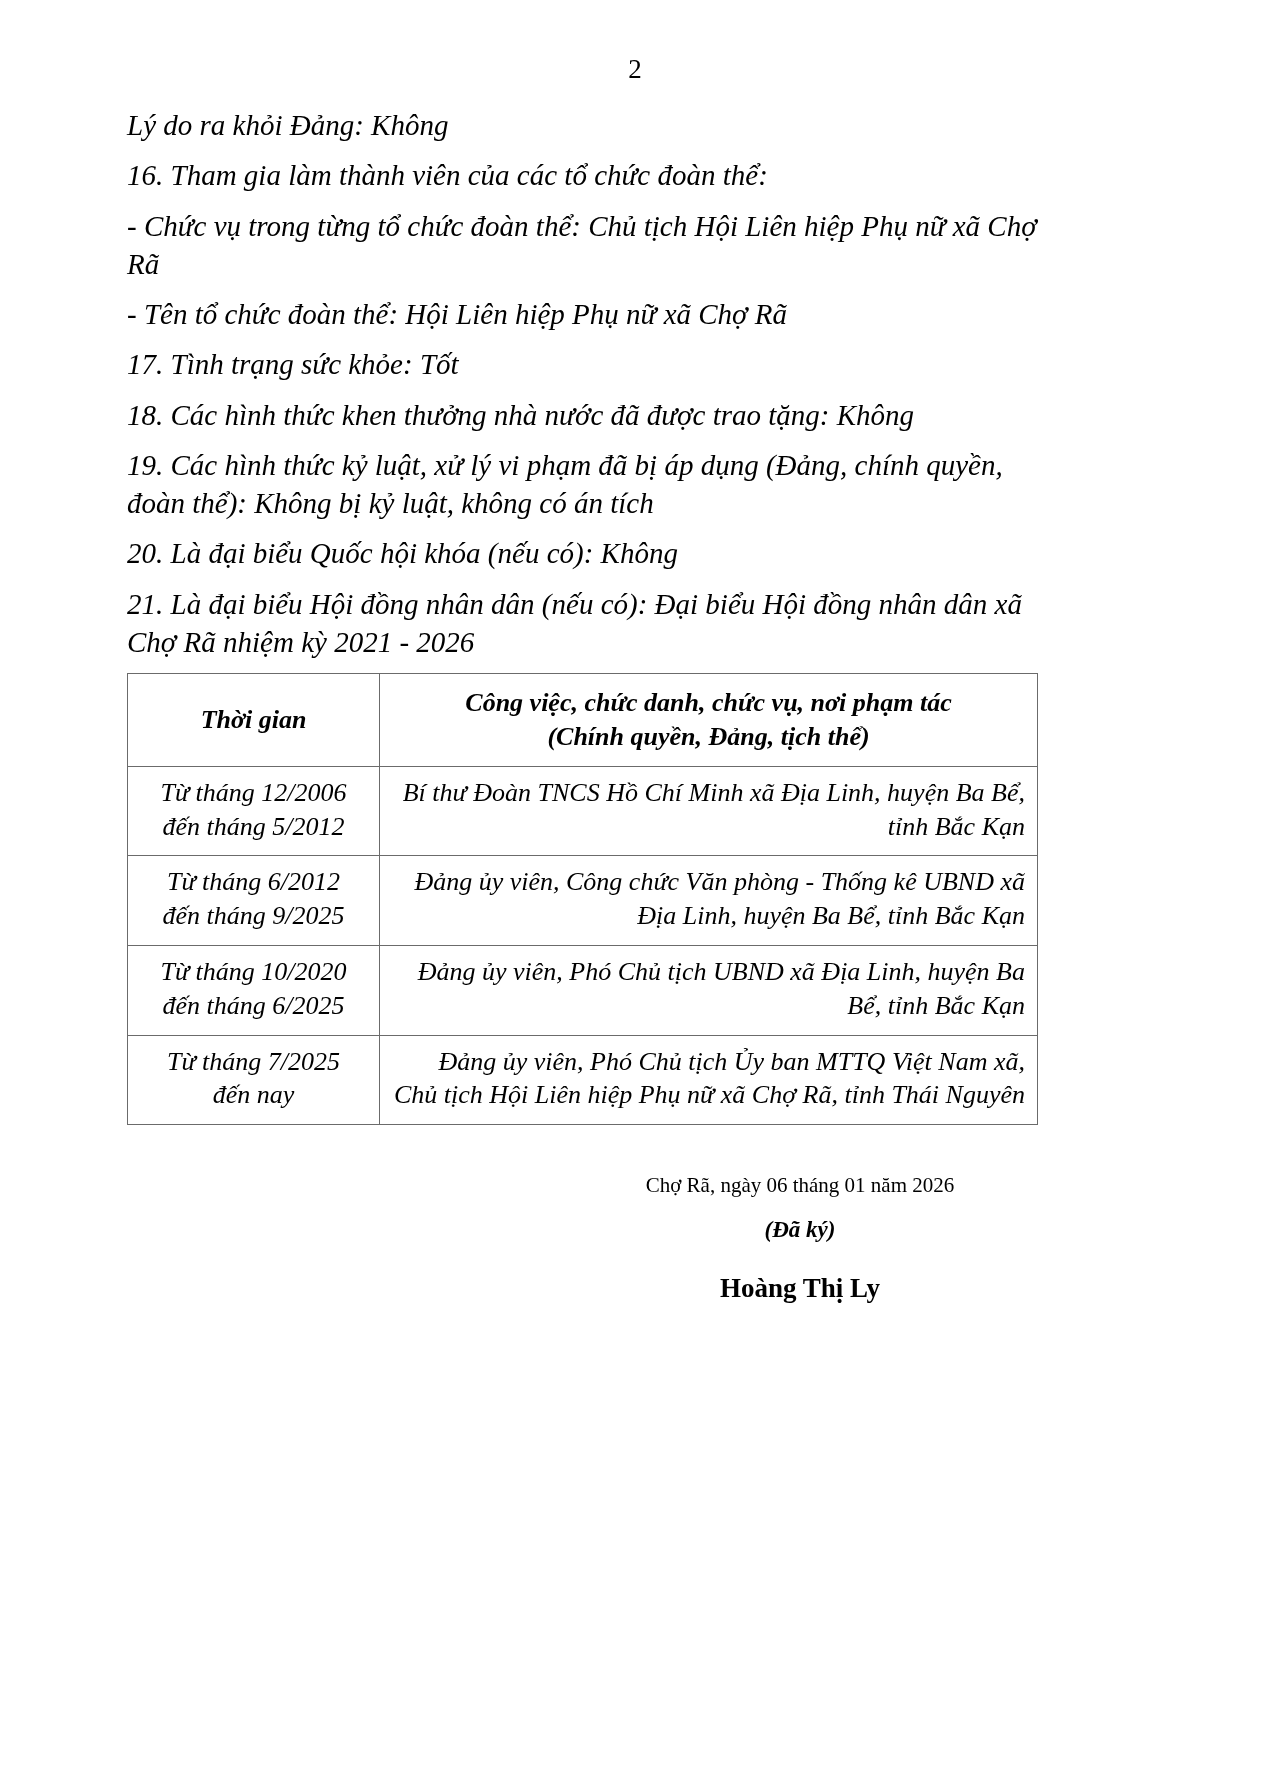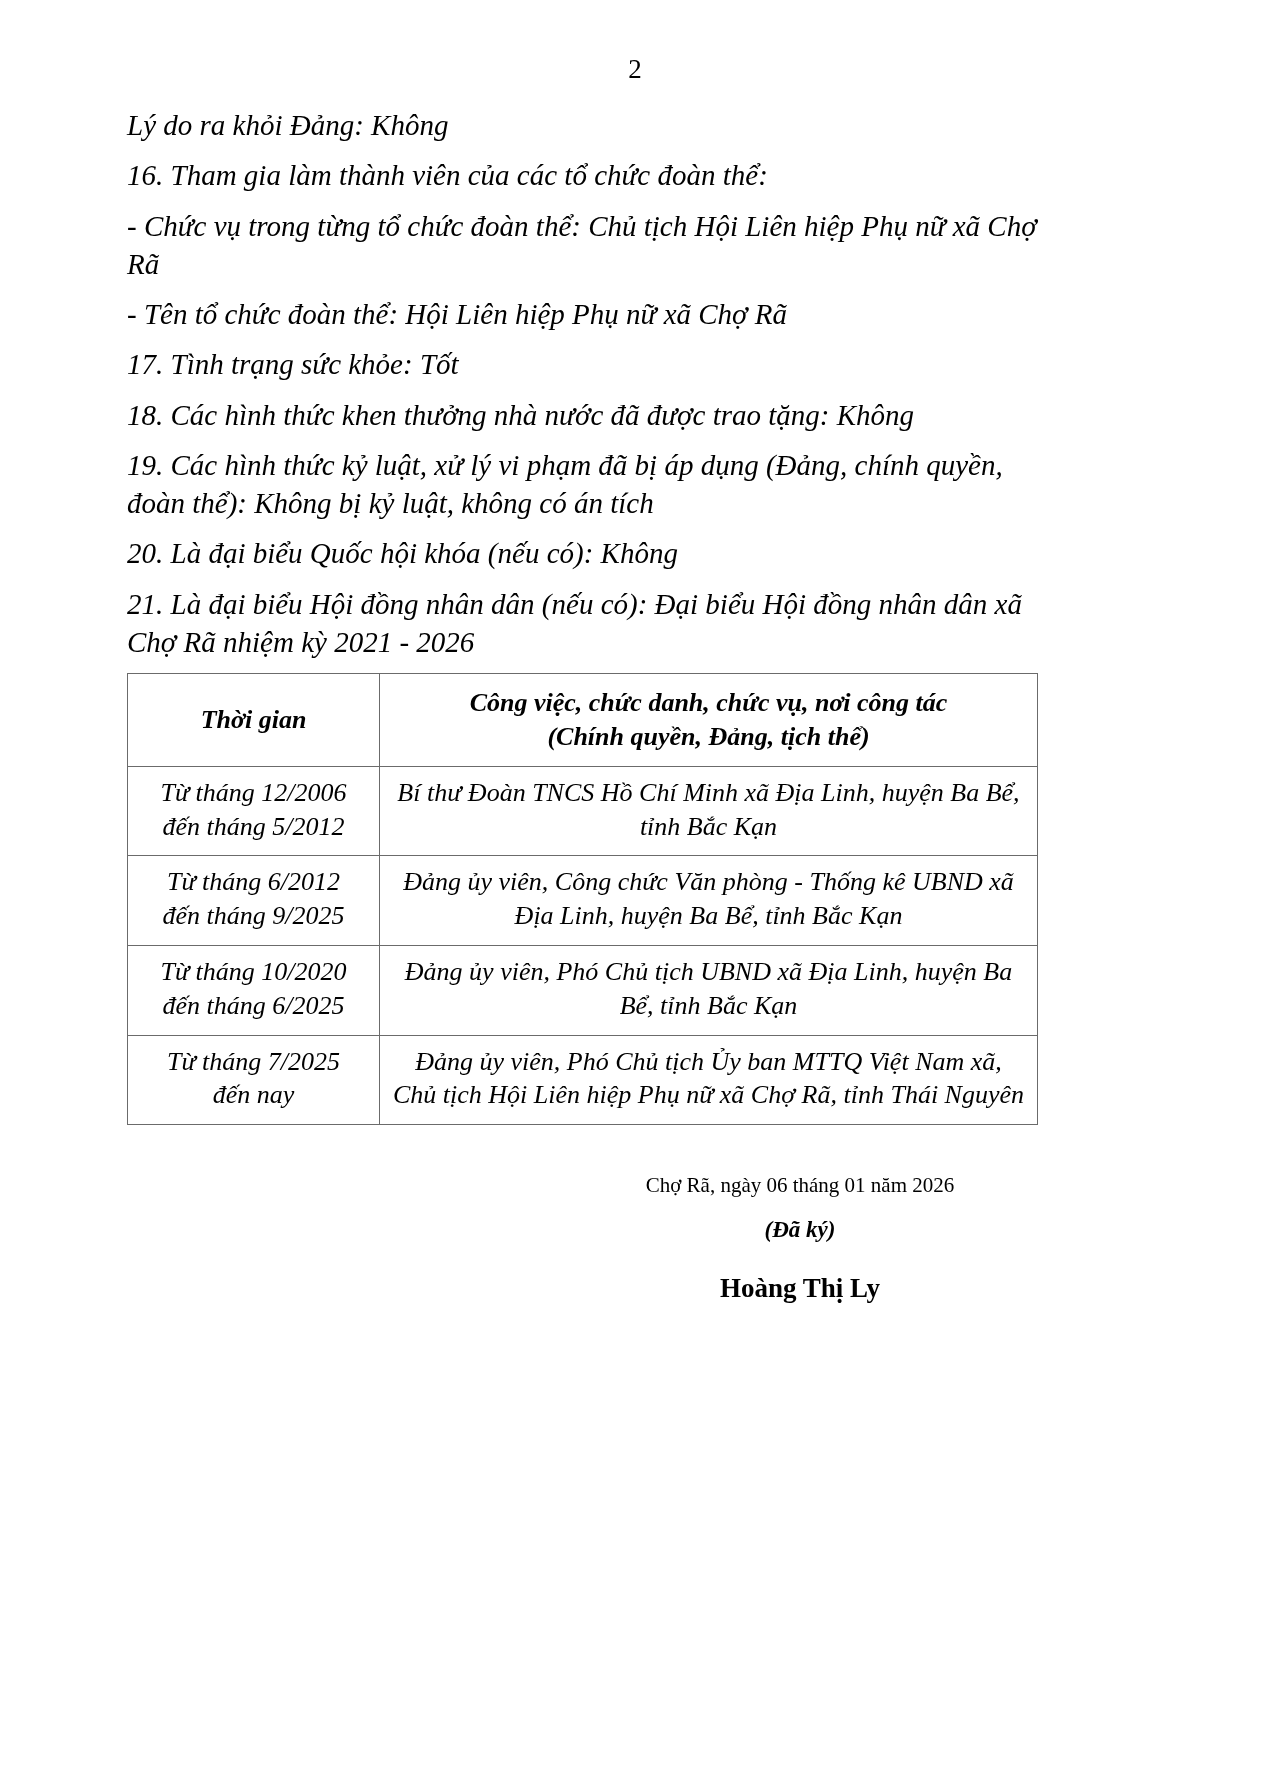--- a/index.html
+++ b/index.html
@@ -84,21 +84,21 @@
   .col-time { width: 252px; }
   .col-desc { width: 658px; }
 
   td.time-cell {
     text-align: center;
     vertical-align: middle;
     white-space: pre-line;
   }
 
   td.desc-cell {
-    text-align: center;
+    text-align: right;
   }
 
   .signature {
     position: absolute;
     top: 1143px;
     left: 560px;
     width: 480px;
     text-align: center;
   }
 
@@ -153,21 +153,21 @@
 
     <table class="work-table">
       <colgroup>
         <col class="col-time">
         <col class="col-desc">
       </colgroup>
       <thead>
         <tr>
           <th>Thời gian</th>
           <th>
-            <span>Công việc, chức danh, chức vụ, nơi công tác</span><br>
+            <span>Công việc, chức danh, chức vụ, nơi phạm tác</span><br>
             <span>(Chính quyền, Đảng, tịch thể)</span>
           </th>
         </tr>
       </thead>
       <tbody>
         <tr>
           <td class="time-cell">Từ tháng 12/2006
 đến tháng 5/2012</td>
           <td class="desc-cell">Bí thư Đoàn TNCS Hồ Chí Minh xã Địa Linh, huyện Ba Bể, tỉnh Bắc Kạn</td>
         </tr>

